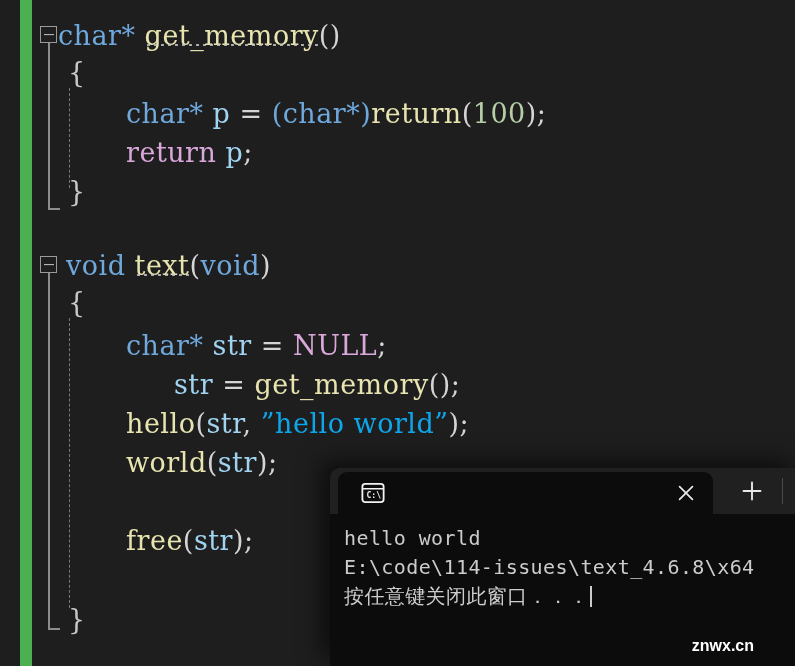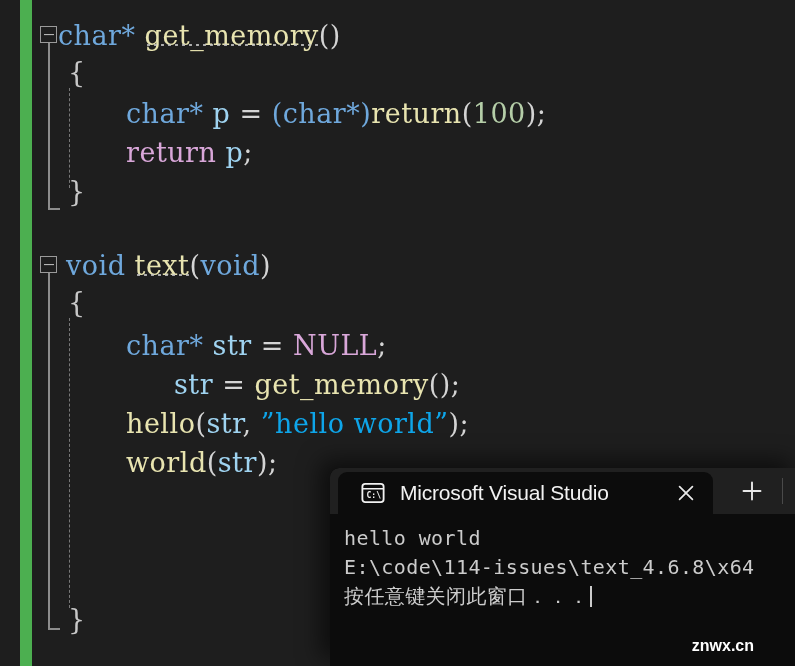--- a/index.html
+++ b/index.html
@@ -175,38 +175,38 @@
       <div class="line brace" style="top:283px;left:30px;">{</div>
 
       <div class="line" style="top:326px;left:88px;"><span class="kw">char*</span><span class="pun"> </span><span class="var">str</span><span class="pun"> = </span><span class="ctl">NULL</span><span class="pun">;</span></div>
 
       <div class="line" style="top:365px;left:88px;margin-left:48px;"><span class="var">str</span><span class="pun"> = </span><span class="fn">get_memory</span><span class="pun">();</span></div>
 
       <div class="line" style="top:404px;left:88px;"><span class="fn">hello</span><span class="pun">(</span><span class="var">str</span><span class="pun">, </span><span class="str">”hello world”</span><span class="pun">);</span></div>
 
       <div class="line" style="top:443px;left:88px;"><span class="fn">world</span><span class="pun">(</span><span class="var">str</span><span class="pun">);</span></div>
 
+      <div class="line" style="top:521px;left:88px;"><span class="fn">free</span><span class="pun">(</span><span class="var">str</span><span class="pun">);</span></div>
 
 
       <div class="line brace" style="top:600px;left:30px;">}</div>
 
     </div>
   </div>
 
   <div class="term">
 
     <div class="term-chrome">
 
       <div class="term-tab">
         <svg class="tab-icon" viewBox="0 0 24 24" fill="none">
           <rect x="2.2" y="3.6" width="19.6" height="16.8" rx="2.6" stroke="#f2f2f2" stroke-width="1.7"></rect>
           <path d="M2.2 8.1h19.6" stroke="#f2f2f2" stroke-width="1.5"></path>
           <text x="6" y="16.9" font-family="DejaVu Sans Mono, monospace" font-size="7.4" font-weight="bold" fill="#f2f2f2">C:\</text>
         </svg>
-        <span class="tab-title">Microsoft Visual Studio</span>
         <svg class="tab-close" viewBox="0 0 24 24">
           <path d="M5 5 L19 19 M19 5 L5 19" stroke="#e8e8e8" stroke-width="1.9" stroke-linecap="round"></path>
         </svg>
       </div>
 
       <svg class="newtab" viewBox="0 0 24 24">
         <path d="M12 3.5 V20.5 M3.5 12 H20.5" stroke="#e8e8e8" stroke-width="1.9" stroke-linecap="round"></path>
       </svg>
       <div class="chrome-sep"></div>
 

